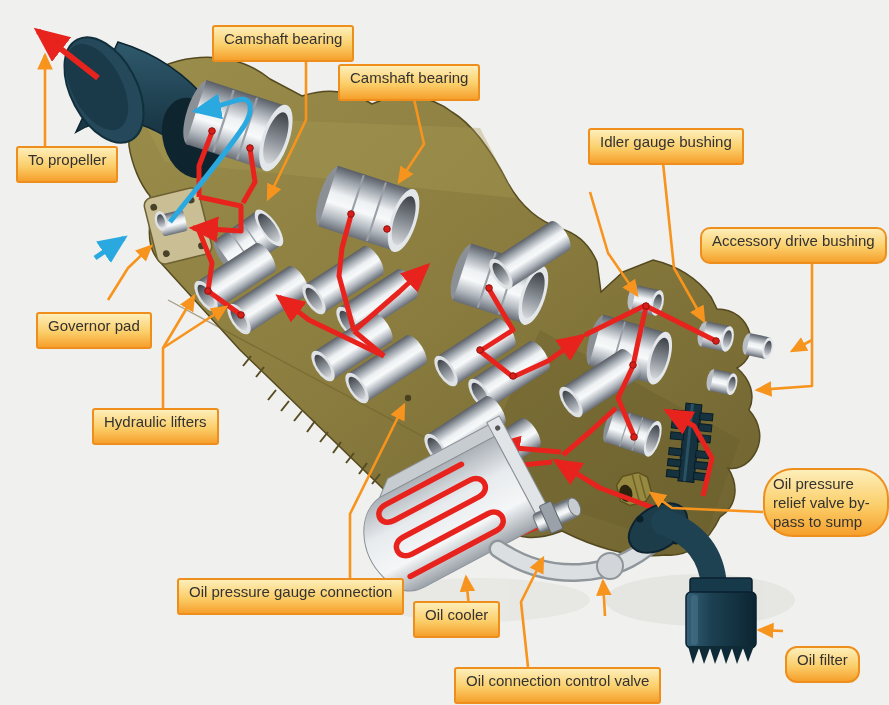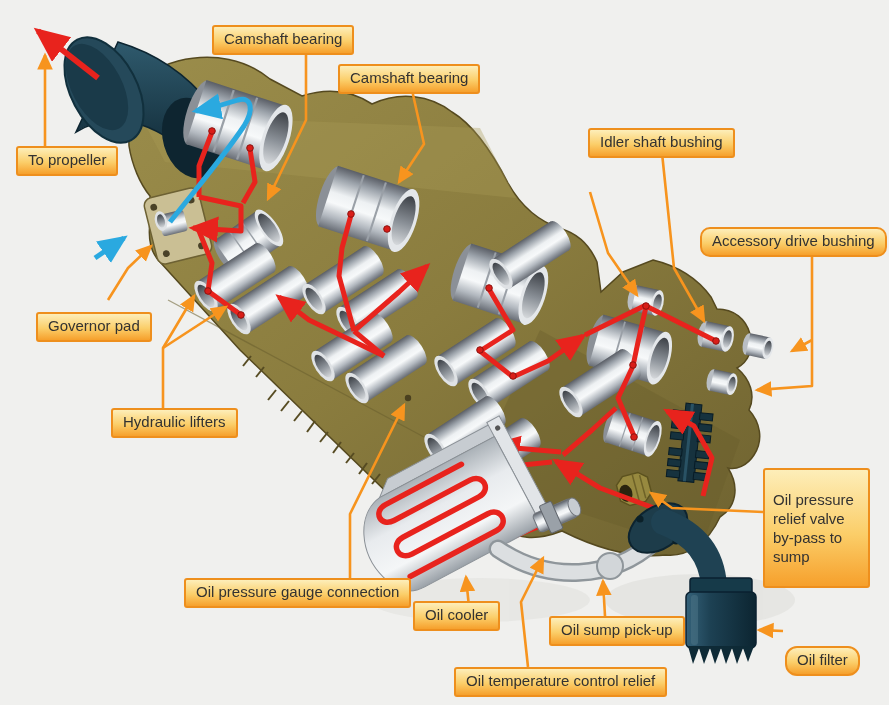--- a/index.html
+++ b/index.html
@@ -6,26 +6,26 @@
   #stage{
     position:relative;width:889px;height:705px;overflow:hidden;
     background:#f0f0ee;
     font-family:"Liberation Sans", sans-serif;
   }
   #scene{position:absolute;left:0;top:0;}
   .callout{
     position:absolute;z-index:5;
     background:linear-gradient(180deg,#fdeeb9 0%,#fbce69 55%,#f6a02c 100%);
     border:2px solid #ee8f1d;border-radius:3px;
-    padding:2px 10px 5px 10px;
+    padding:2px 10px 12px 10px;
     font-size:15px;line-height:19px;color:#333231;
     white-space:nowrap;text-align:center;
     box-sizing:border-box;
   }
-  .callout.multiline{white-space:normal;text-align:left;width:107px;padding:20px 8px;}
+  .callout.multiline{white-space:normal;text-align:left;width:126px;padding:4px 8px;border-radius:30px;}
 </style>
 </head>
 <body>
 
 <div id="stage">
 
 <svg id="scene" width="889" height="705" viewBox="0 0 889 705">
   <defs>
     <linearGradient id="steelV" x1="0" y1="0" x2="0" y2="1">
       <stop offset="0" stop-color="#5a5e66"></stop>
@@ -344,24 +344,23 @@
     <path d="M 605 616 L 603 581" marker-end="url(#mO)"></path>
     <path d="M 528 667 L 521 602 L 543 558" marker-end="url(#mO)"></path>
     <path d="M 783 631 L 759 630" marker-end="url(#mO)"></path>
     <path d="M 763 512 L 672 508 L 651 493" marker-end="url(#mO)"></path>
   </g>
 </svg>
 
   <div class="callout" style="left:16px;   top:146px;">To propeller</div>
   <div class="callout" style="left:212px; top:25px;">Camshaft bearing</div>
   <div class="callout" style="left:338px; top:64px;">Camshaft bearing</div>
-  <div class="callout" style="left:588px; top:128px;">Idler shaft bushing</div>
+  <div class="callout" style="left:588px; top:128px;">Idler gauge bushing</div>
   <div class="callout" style="left:700px; top:227px;border-radius:10px;">Accessory drive bushing</div>
   <div class="callout" style="left:36px;  top:312px;">Governor pad</div>
-  <div class="callout" style="left:111px;  top:408px;">Hydraulic lifters</div>
-  <div class="callout" style="left:184px; top:578px;">Oil pressure gauge connection</div>
+  <div class="callout" style="left:92px;  top:408px;">Hydraulic lifters</div>
+  <div class="callout" style="left:177px; top:578px;">Oil pressure gauge connection</div>
   <div class="callout" style="left:413px; top:601px;">Oil cooler</div>
-  <div class="callout" style="left:549px; top:616px;">Oil sump pick-up</div>
-  <div class="callout" style="left:454px; top:667px;">Oil temperature control relief</div>
+  <div class="callout" style="left:454px; top:667px;">Oil connection control valve</div>
   <div class="callout" style="left:785px; top:646px;border-radius:12px;">Oil filter</div>
   <div class="callout multiline" style="left:763px; top:468px;">Oil pressure relief valve by-pass to sump</div>
 
 </div>
 
 </body></html>

